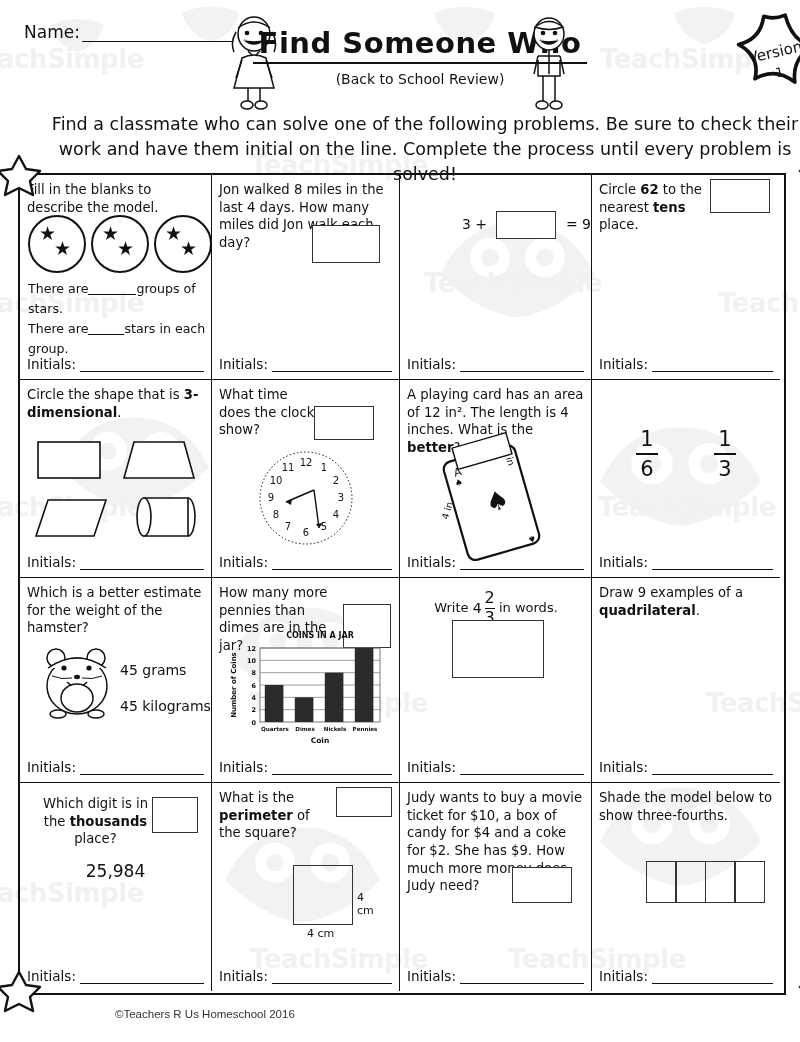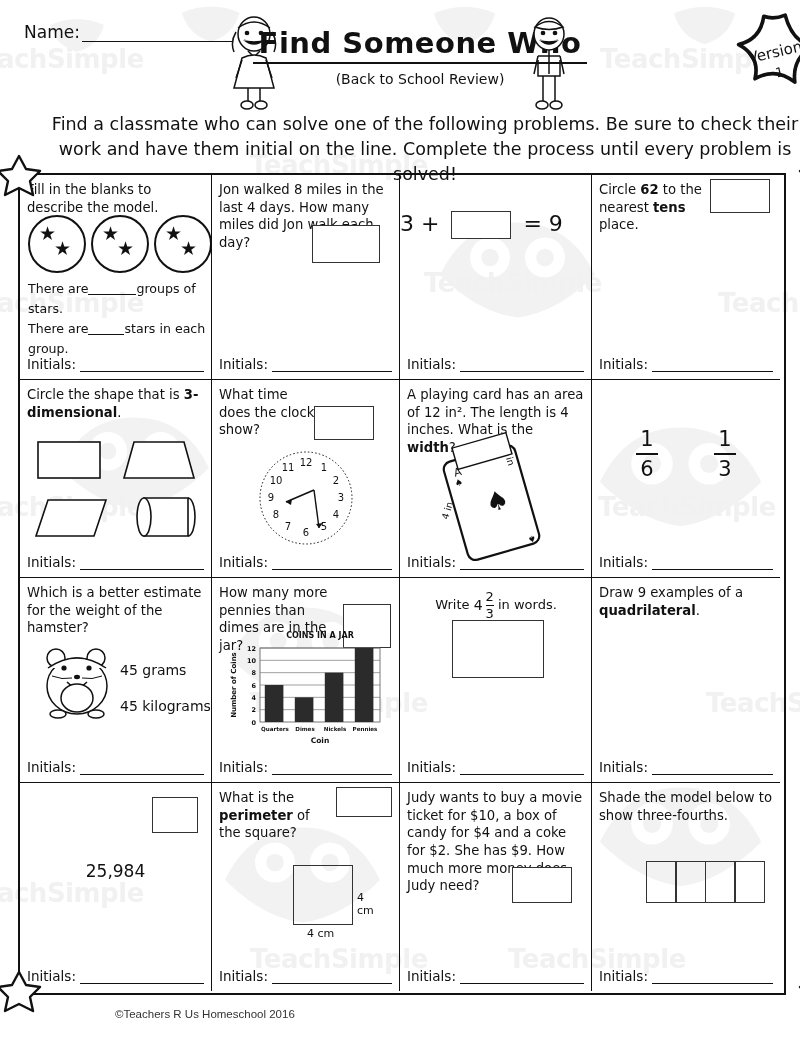--- a/index.html
+++ b/index.html
@@ -53,31 +53,31 @@
           font-family:"Liberation Sans",sans-serif;color:#333;}
   
   .circles{position:absolute;left:8px;top:40px;display:flex;gap:5px;}
   .circ{width:54px;height:54px;border:2.4px solid #111;border-radius:50%;position:relative;}
   .circ .st{position:absolute;font-size:19px;line-height:1;}
   .circ .s1{left:9px;top:7px;}
   .circ .s2{left:24px;top:22px;}
   .blanks{position:absolute;left:8px;top:104px;font-size:12.6px;line-height:1.6;}
   .ul{display:inline-block;border-bottom:1.3px solid #111;height:12px;vertical-align:-2px;}
   .shapes{position:absolute;left:14px;top:58px;}
-  .eqline{position:absolute;left:0;right:0;top:36px;text-align:left;font-size:22px;}
+  .eqline{position:absolute;left:0;right:0;top:36px;text-align:right;font-size:14px;}
   .eqline .ansbox{width:58px;height:26px;vertical-align:middle;margin:0 5px;}
   .clock{position:absolute;left:44px;top:68px;}
   .frac-row{position:absolute;left:0;right:0;top:48px;display:flex;justify-content:center;gap:56px;}
   .frac{text-align:center;font-size:21px;line-height:1.05;}
   .frac .num{display:block;}
   .frac .bar{display:block;width:22px;height:2px;background:#111;margin:3px auto;}
   .frac .den{display:block;}
   .mixed{display:inline-flex;align-items:center;gap:3px;vertical-align:middle;}
   .mixed .whole{font-size:14px;}
-  .mixed .f{display:inline-block;text-align:center;font-size:13px;line-height:1.05;}
+  .mixed .f{display:inline-block;text-align:center;font-size:16px;line-height:1.05;}
   .mixed .f .bar{display:block;height:1.4px;background:#111;margin:1px 0;}
   .hamster{position:absolute;left:14px;top:58px;}
   .estimates{position:absolute;left:100px;top:74px;font-size:14px;line-height:2.6;}
   .chart{position:absolute;left:8px;top:48px;}
   .numcard{position:absolute;left:0;right:0;top:78px;text-align:center;font-size:17px;}
   .square-fig{position:absolute;left:81px;top:62px;margin-top:20px;}
   .model4{position:absolute;left:56px;top:78px;display:flex;}
   .model4 div{width:29px;height:40px;border:1.8px solid #333;margin-left:-1.8px;}
   .card-fig{position:absolute;left:32px;top:52px;}
 </style>
@@ -344,21 +344,21 @@
           <path d="M63 80 l4 -5 l-7 1z" fill="#111"></path>
         </svg>
       </div>
       <div class="initials">
         <span>Initials:</span>
         <span class="rule"></span>
       </div>
     </div>
 
     <div class="cell">
-      <div class="q"><span>A playing card has an area of 12 in². The length is 4 inches. What is the </span><b>width</b><span>?</span></div>
+      <div class="q"><span>A playing card has an area of 12 in². The length is 4 inches. What is the </span><b>better</b><span>?</span></div>
       <div class="card-fig">
         <svg width="130" height="130" viewBox="0 0 130 130" fill="none" stroke="#111">
           <g transform="rotate(-16 65 68)">
             <rect x="22" y="18" width="74" height="102" rx="8" fill="#fff" stroke="#111" stroke-width="2.2"></rect>
             <text x="31" y="34" font-size="11" fill="#111" stroke="none" font-family="DejaVu Sans,sans-serif">A</text>
             <text x="29" y="44" font-size="9" fill="#111" stroke="none">♠</text>
             <text x="65" y="78" font-size="26" fill="#111" stroke="none" text-anchor="middle">♠</text>
             <g transform="rotate(180 86 106)">
               <text x="80" y="100" font-size="9" fill="#111" stroke="none">♠</text>
             </g>
@@ -482,20 +482,21 @@
     <div class="cell">
       <div class="q"><span>Draw 9 examples of a </span><b>quadrilateral</b><span>.</span></div>
       <div style="position:absolute;left:8px;right:8px;top:48px;bottom:32px"></div>
       <div class="initials">
         <span>Initials:</span>
         <span class="rule"></span>
       </div>
     </div>
 
     <div class="cell">
+      <div class="q" style="left:18px;right:58px;top:12px;text-align:center"><span>Which digit is in the </span><b>thousands</b><span> place?</span></div>
       <div class="ansbox" style="position:absolute;left:132px;top:14px;width:44px;height:34px"></div>
       <div class="numcard">25,984</div>
       <div class="initials">
         <span>Initials:</span>
         <span class="rule"></span>
       </div>
     </div>
 
     <div class="cell">
       <div class="q" style="right:66px"><span>What is the </span><b>perimeter</b><span> of the square?</span></div>

